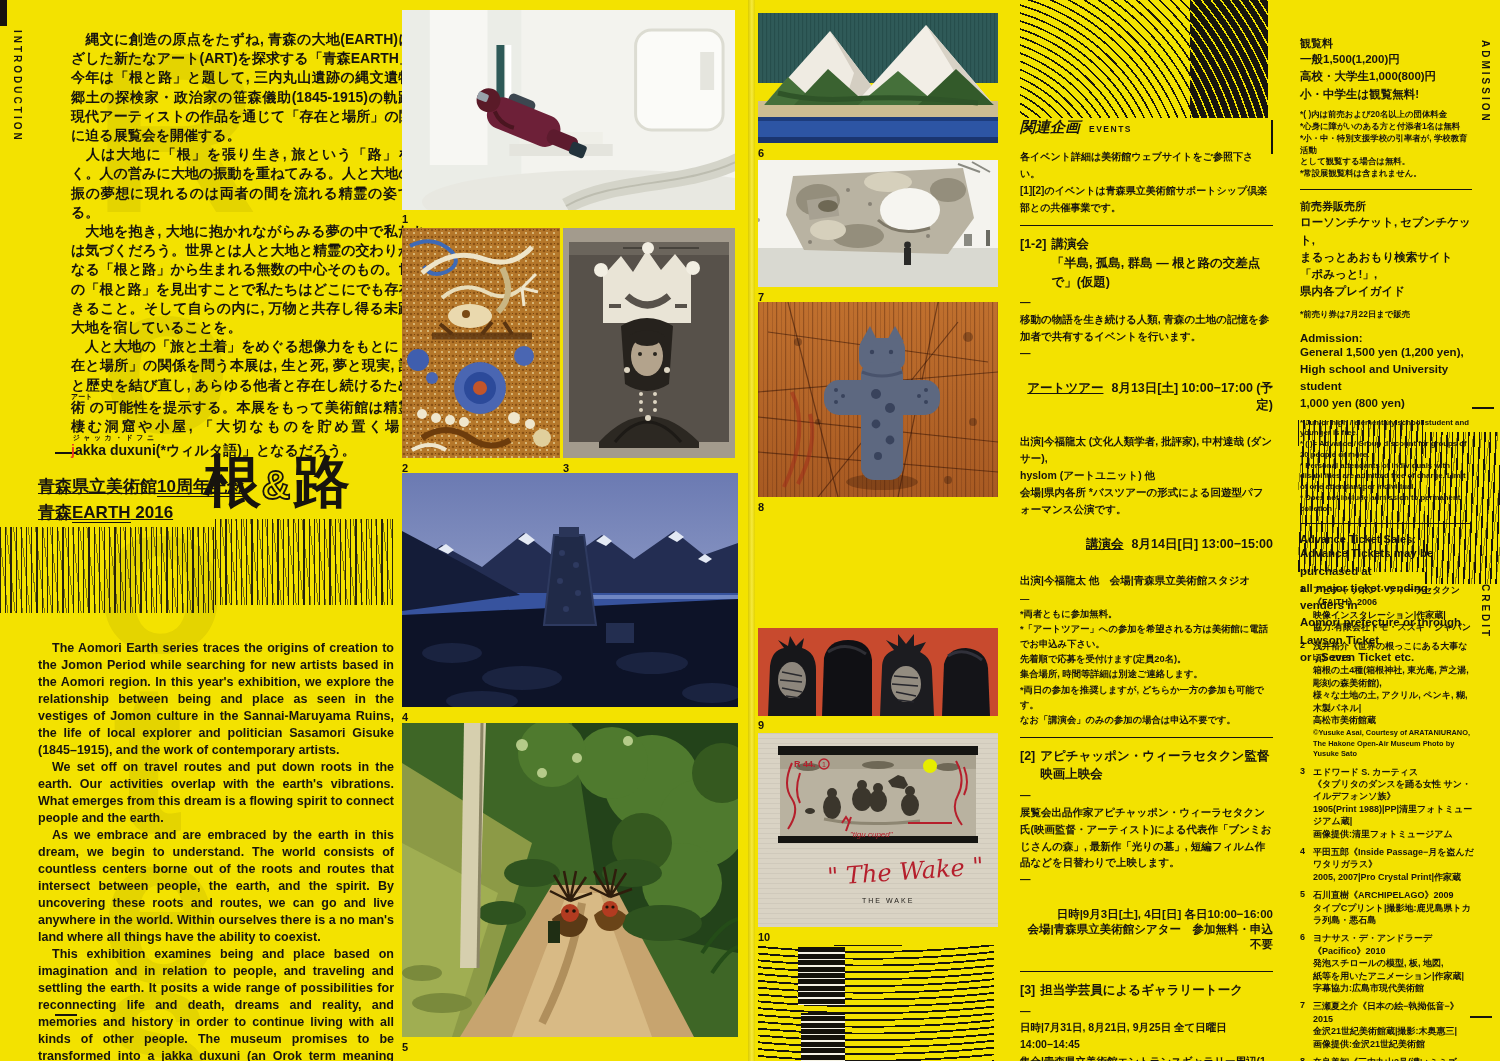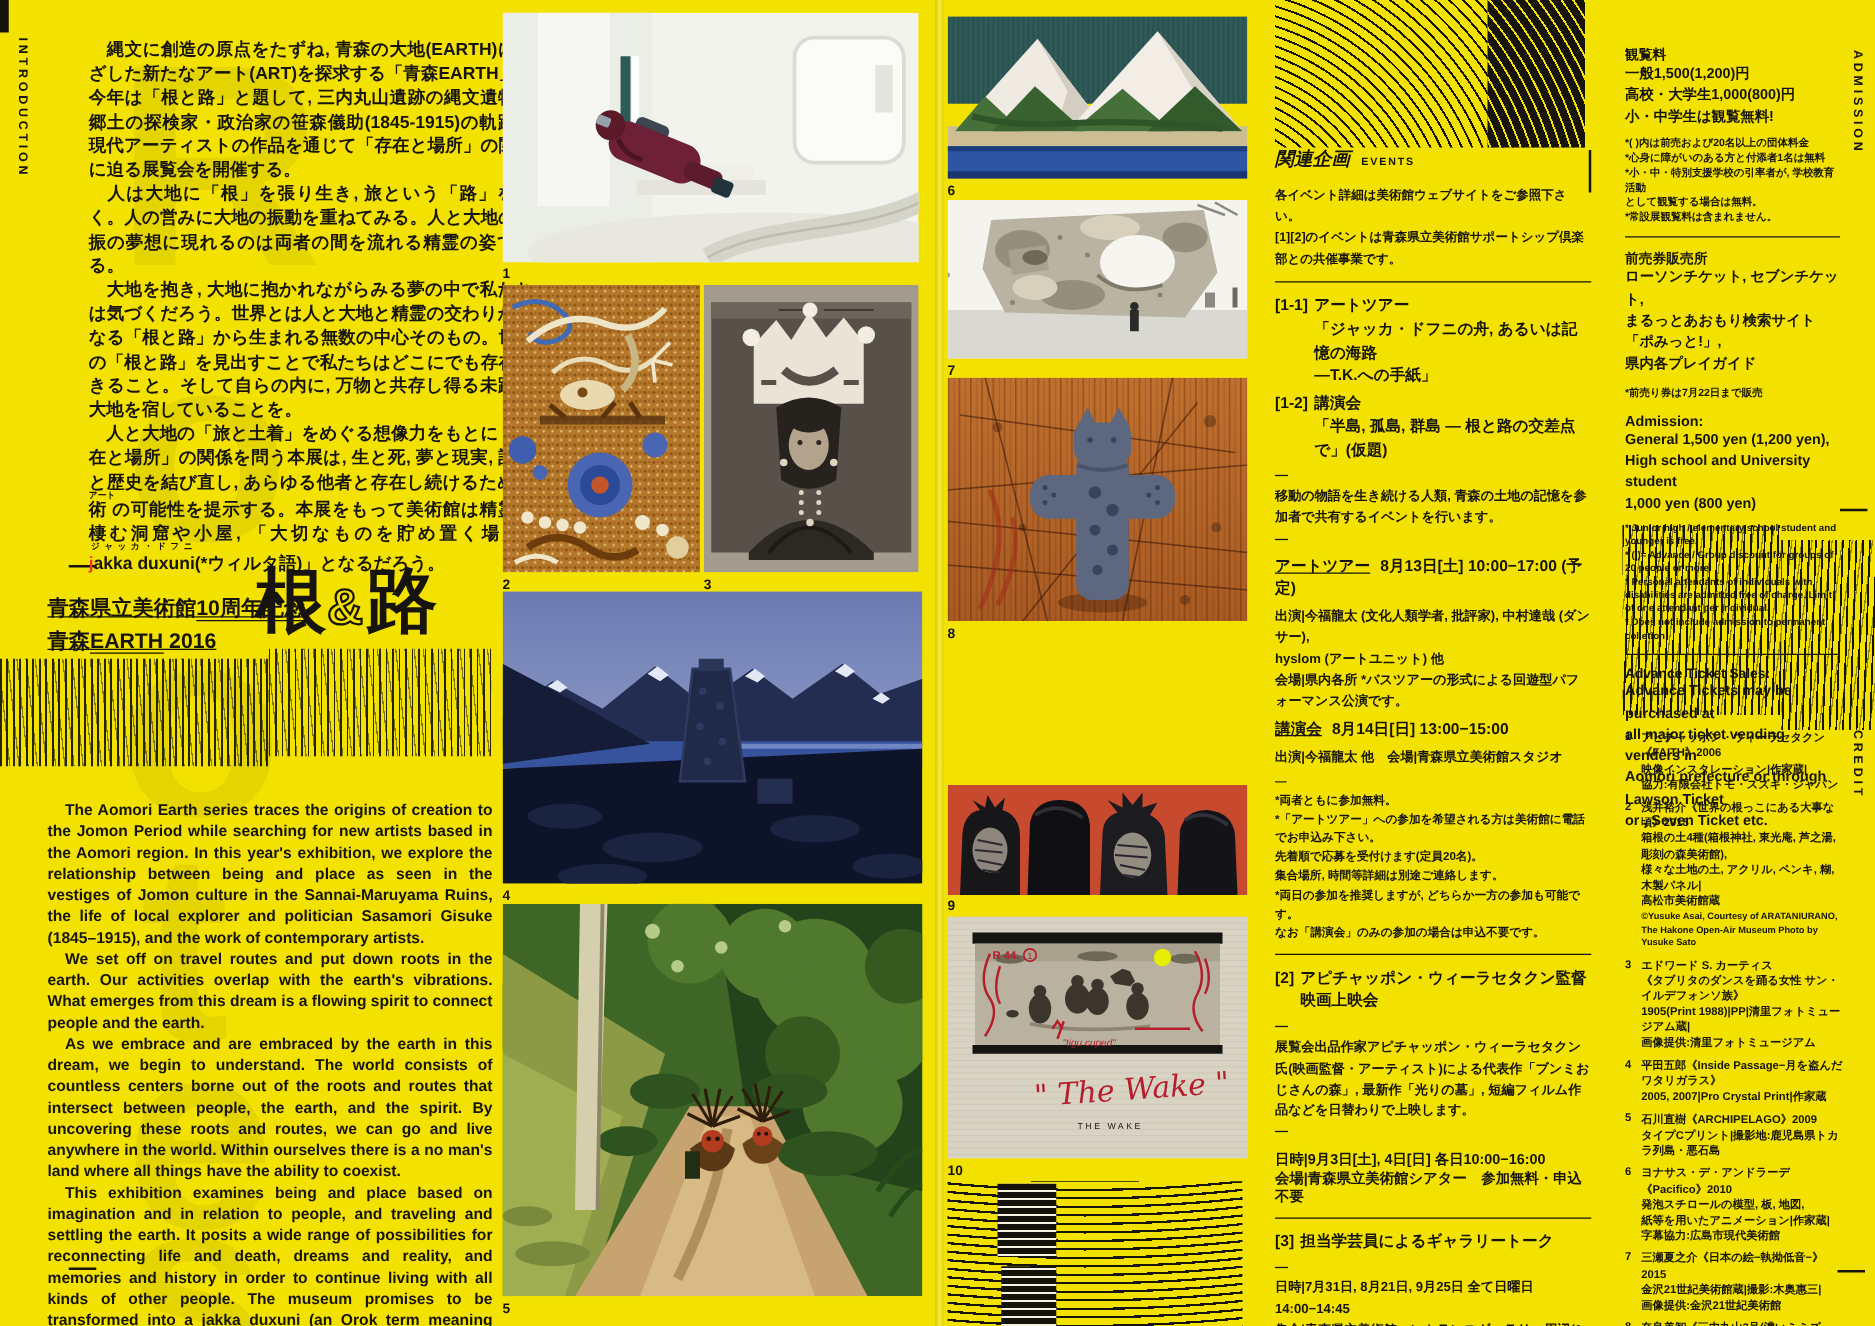--- a/index.html
+++ b/index.html
@@ -48,21 +48,21 @@
   
   .events{position:absolute;left:1020px;top:118px;width:253px;font-weight:bold;}
   .ev-header{display:flex;align-items:baseline;}
   .ev-h-ja{font-size:15px;font-style:italic;}
   .ev-h-en{font-size:8.5px;letter-spacing:1.5px;margin-left:9px;}
   .ev-intro{font-size:10px;line-height:1.7;margin-top:11px;}
   .rule{border-top:1px solid #17140e;margin:9px 0;}
   .ev-item{font-size:12.5px;line-height:1.5;margin-top:3px;display:flex;}
   .ev-label{margin-right:5px;flex:none;}
   .ev-body{font-size:10.5px;line-height:1.6;margin:3px 0;}
-  .ev-sched{font-size:12.5px;margin:6px 0;}
+  .ev-sched{font-size:12.5px;margin:19px 0;text-align:right;}
   .ul{text-decoration:underline;margin-right:8px;}
   .ev-notes{font-size:9.3px;line-height:1.62;}
 
   
   .adm{position:absolute;left:1300px;top:36px;width:172px;font-weight:bold;}
   .ad-main{font-size:11.5px;line-height:1.5;}
   .ad-title{font-size:11px;}
   .ad-notes{font-size:8.4px;line-height:1.42;margin-top:6px;}
   .ad-note1{font-size:8.4px;margin-top:8px;}
   .ad-entitle{font-size:11.5px;margin-top:12px;}
@@ -531,26 +531,20 @@
   <div class="dash-mark" style="left:1271px;top:120px;width:1.5px;height:34px;"></div>
 
   <div class="events">
     <div class="ev-header">
       <span class="ev-h-ja">関連企画</span>
       <span class="ev-h-en">EVENTS</span>
     </div>
     <div class="ev-intro prelines">各イベント詳細は美術館ウェブサイトをご参照下さい。
 [1][2]のイベントは青森県立美術館サポートシップ倶楽部との共催事業です。</div>
     <div class="rule"></div>
-    <div class="ev-item">
-      <span class="ev-label">[1-1]</span>
-      <span class="prelines">アートツアー
-「ジャッカ・ドフニの舟, あるいは記憶の海路
-—T.K.への手紙」</span>
-    </div>
     <div class="ev-item">
       <span class="ev-label">[1-2]</span>
       <span class="prelines">講演会
 「半島, 孤島, 群島 — 根と路の交差点で」(仮題)</span>
     </div>
     <div class="ev-body prelines">—
 移動の物語を生き続ける人類, 青森の土地の記憶を参加者で共有するイベントを行います。
 —</div>
     <div class="ev-sched">
       <span class="ul">アートツアー</span><span>8月13日[土] 10:00−17:00 (予定)</span>

